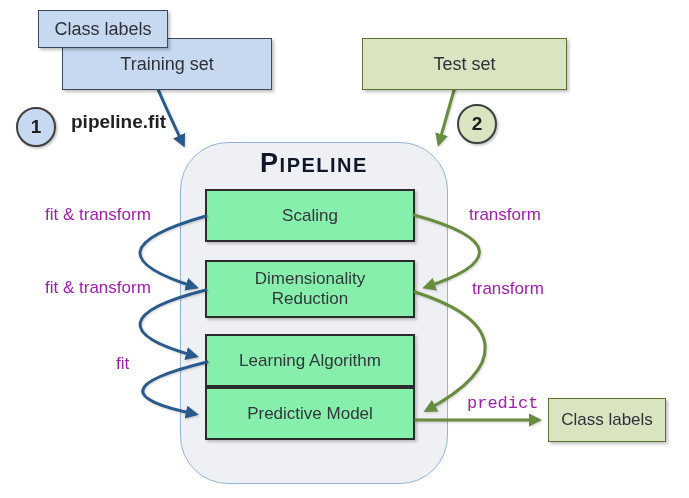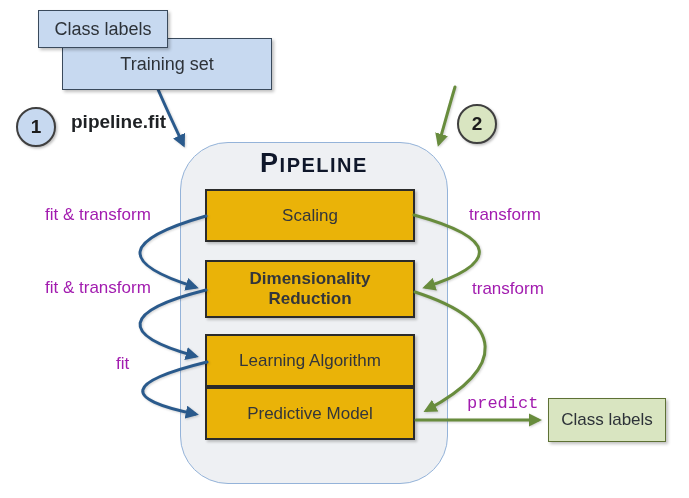--- a/index.html
+++ b/index.html
@@ -14,21 +14,21 @@
     box-sizing:border-box;
   }
   .pipeline-title{
     position:absolute;left:0;right:0;top:5px;text-align:center;
     color:#0f172a;font-weight:700;font-size:20px;letter-spacing:1.5px;
     text-transform:uppercase;
   }
   .pipeline-title::first-letter{font-size:27px;}
   
   .step-box{
-    position:absolute;left:205px;width:210px;background:#eab308;
+    position:absolute;left:205px;width:210px;background:#86efac;
     border:2px solid #2b2b2b;box-sizing:border-box;
     display:flex;align-items:center;justify-content:center;text-align:center;
     font-size:17px;color:#33363b;line-height:1.15;
     box-shadow:1.5px 1.5px 2.5px rgba(0,0,0,0.22);
   }
   .step-box span{max-width:172px;}
   
   .data-box{
     position:absolute;box-sizing:border-box;
     display:flex;align-items:center;justify-content:center;text-align:center;
@@ -62,21 +62,21 @@
 
 <div class="canvas">
 
   <div class="pipeline-container layer-base">
     <div class="pipeline-title">Pipeline</div>
   </div>
 
   <div class="step-box layer-mid" style="top:189px;height:53px;">
     <span>Scaling</span>
   </div>
-  <div class="step-box layer-mid" style="top:260px;height:58px;font-weight:bold;">
+  <div class="step-box layer-mid" style="top:260px;height:58px;">
     <span>Dimensionality Reduction</span>
   </div>
   <div class="step-box layer-mid" style="top:334px;height:53px;">
     <span>Learning Algorithm</span>
   </div>
   <div class="step-box layer-mid" style="top:387px;height:53px;">
     <span>Predictive Model</span>
   </div>
 
   <svg class="arrows" width="689" height="498" viewBox="0 0 689 498" aria-hidden="true">
@@ -103,20 +103,23 @@
       <path d="M416,420 L538,420" marker-end="url(#mgreen)"></path>
     </g>
   </svg>
 
   <div class="data-box blue-box layer-top" style="left:62px;top:38px;width:210px;height:52px;">
     <span>Training set</span>
   </div>
   <div class="data-box blue-box layer-top" style="left:38px;top:10px;width:130px;height:38px;">
     <span>Class labels</span>
   </div>
+  <div class="data-box green-box layer-top" style="left:362px;top:38px;width:205px;height:52px;">
+    <span>Test set</span>
+  </div>
 
   <div class="data-box green-box layer-top" style="left:548px;top:398px;width:118px;height:44px;font-size:17px;">
     <span>Class labels</span>
   </div>
 
   <div class="num-circle circle-blue layer-top" style="left:16px;top:107px;">
     <span>1</span>
   </div>
   <div class="method" style="left:71px;top:111px;">pipeline.fit</div>
 

